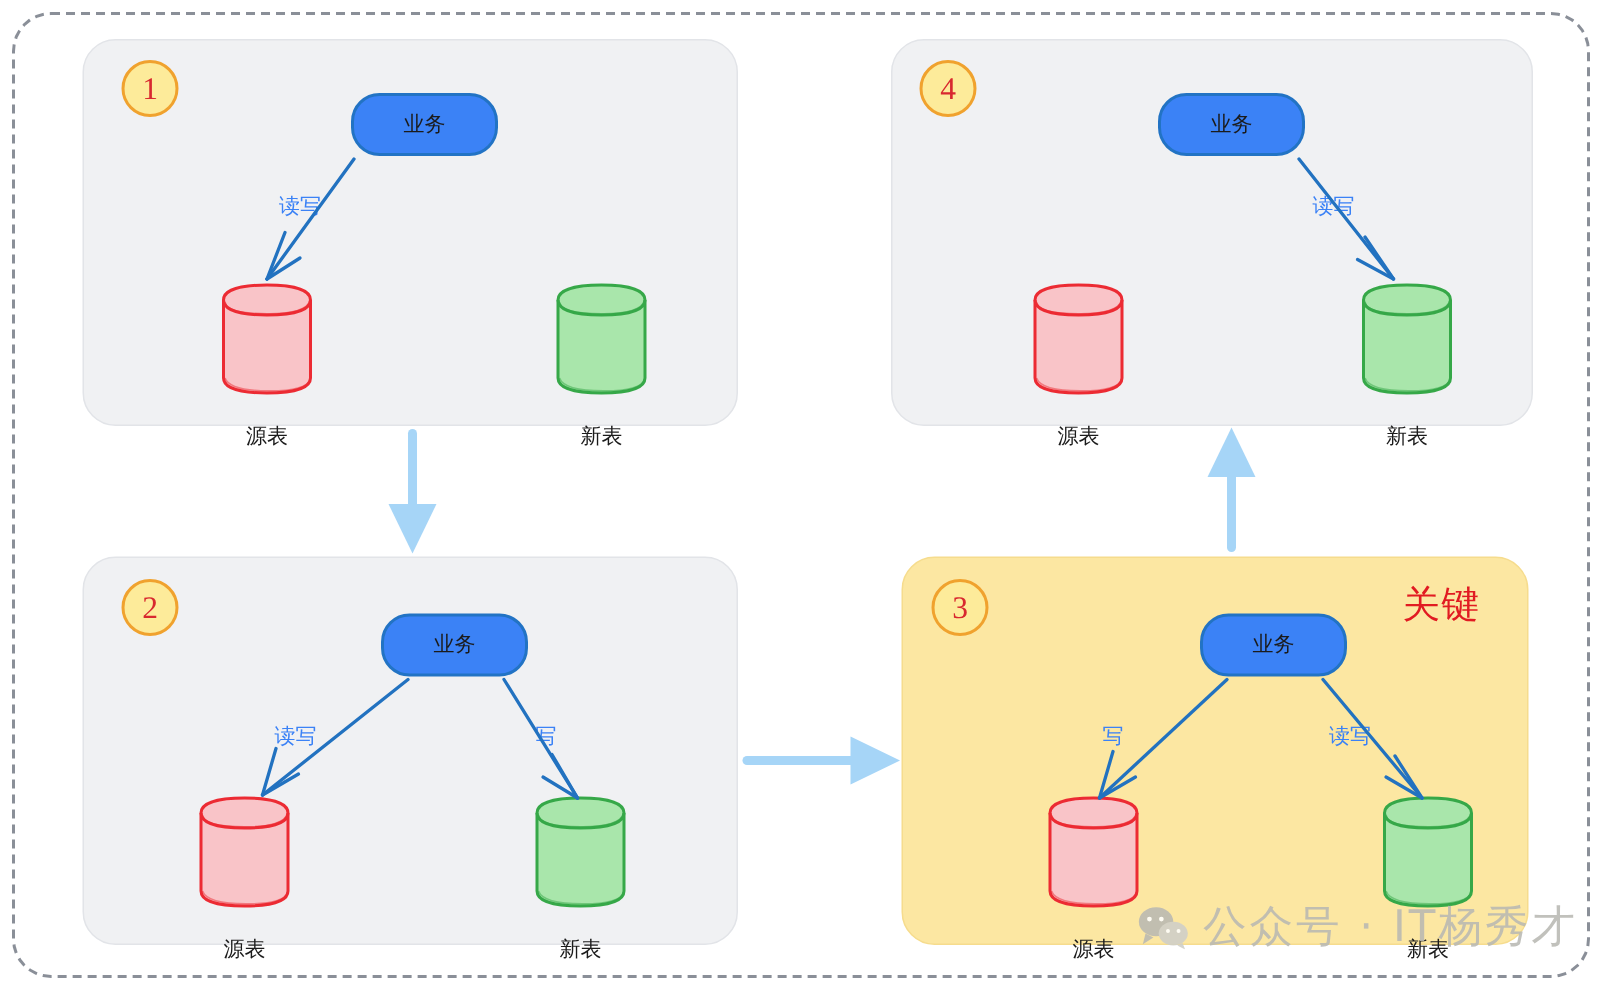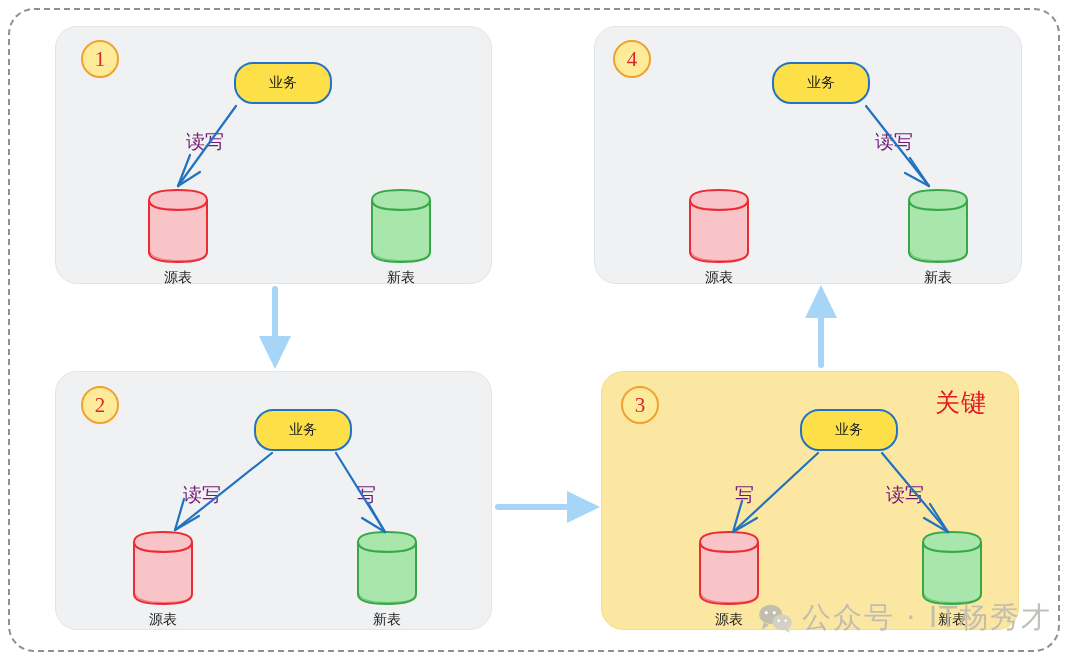--- a/index.html
+++ b/index.html
@@ -44,52 +44,52 @@
   
   .key-label{
     position:absolute;left:935px;top:386px;
     color:#e11b22;font-size:25px;font-weight:normal;letter-spacing:1px;
     font-family:"DejaVu Sans",sans-serif;
   }
 
   
   .biz-box{
     position:absolute;width:98px;height:42px;box-sizing:border-box;
-    background:#fde047;border:2px solid #2273c4;border-radius:19px;
+    background:#3b82f6;border:2px solid #2273c4;border-radius:19px;
     display:flex;align-items:center;justify-content:center;
     color:#1b1b1b;font-size:14px;
     font-family:"DejaVu Sans",sans-serif;
   }
   #biz1{left:234px;top:62px;}
   #biz4{left:772px;top:62px;}
   #biz2{left:254px;top:409px;}
   #biz3{left:800px;top:409px;}
 
   
   .cyl-wrap{position:absolute;width:74px;}
   .cyl-wrap svg{display:block;}
   .cyl-label{
-    text-align:center;margin-top:3px;font-size:14px;color:#1b1b1b;
+    text-align:center;margin-top:16px;font-size:14px;color:#1b1b1b;
     font-family:"DejaVu Sans",sans-serif;white-space:nowrap;
   }
   #cyl1a{left:141px;top:186px;}
   #cyl1b{left:364px;top:186px;}
   #cyl4a{left:682px;top:186px;}
   #cyl4b{left:901px;top:186px;}
   #cyl2a{left:126px;top:528px;}
   #cyl2b{left:350px;top:528px;}
   #cyl3a{left:692px;top:528px;}
   #cyl3b{left:915px;top:528px;}
 
   
   #arrows{position:absolute;left:0;top:0;width:1080px;height:668px;pointer-events:none;}
 
   
   .edge-label{
-    position:absolute;font-size:19px;color:#701a75;
+    position:absolute;font-size:14px;color:#3b82f6;
     font-family:Liberation Serif, serif;white-space:nowrap;
   }
   #lbl1{left:186px;top:129px;}
   #lbl4{left:875px;top:129px;}
   #lbl2a{left:183px;top:482px;}
   #lbl2b{left:357px;top:482px;}
   #lbl3a{left:735px;top:482px;}
   #lbl3b{left:886px;top:482px;}
 
   

